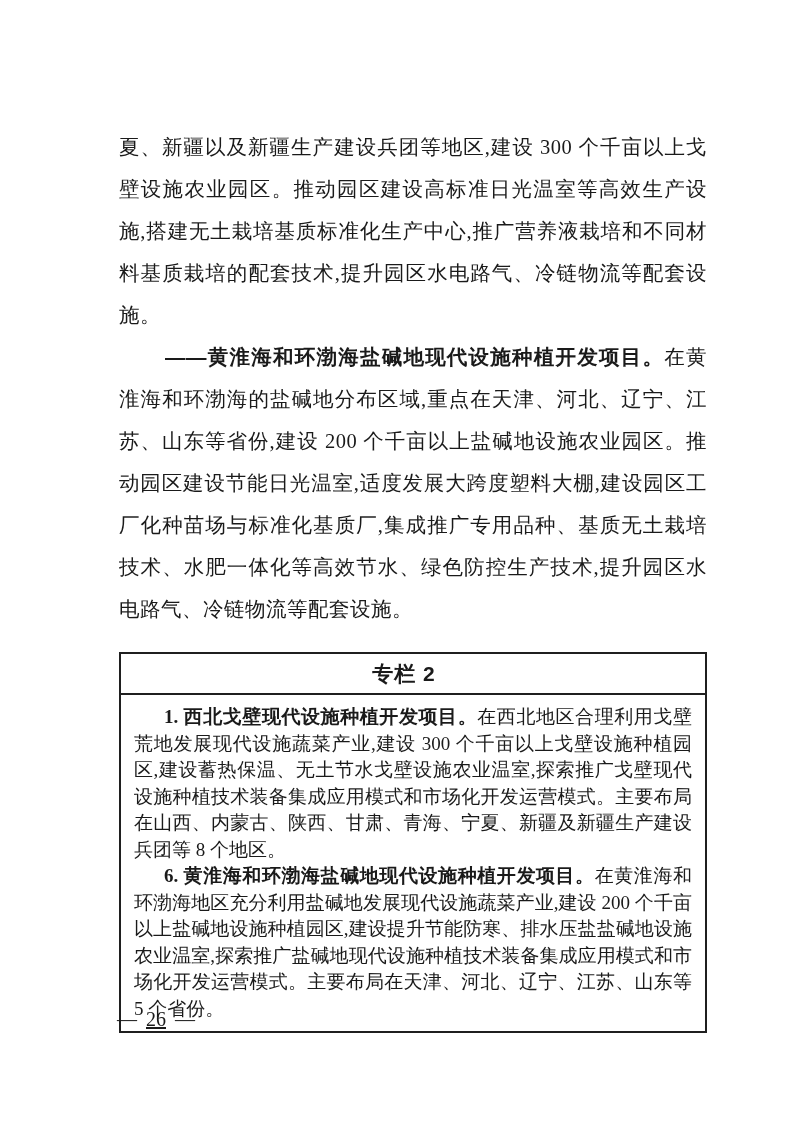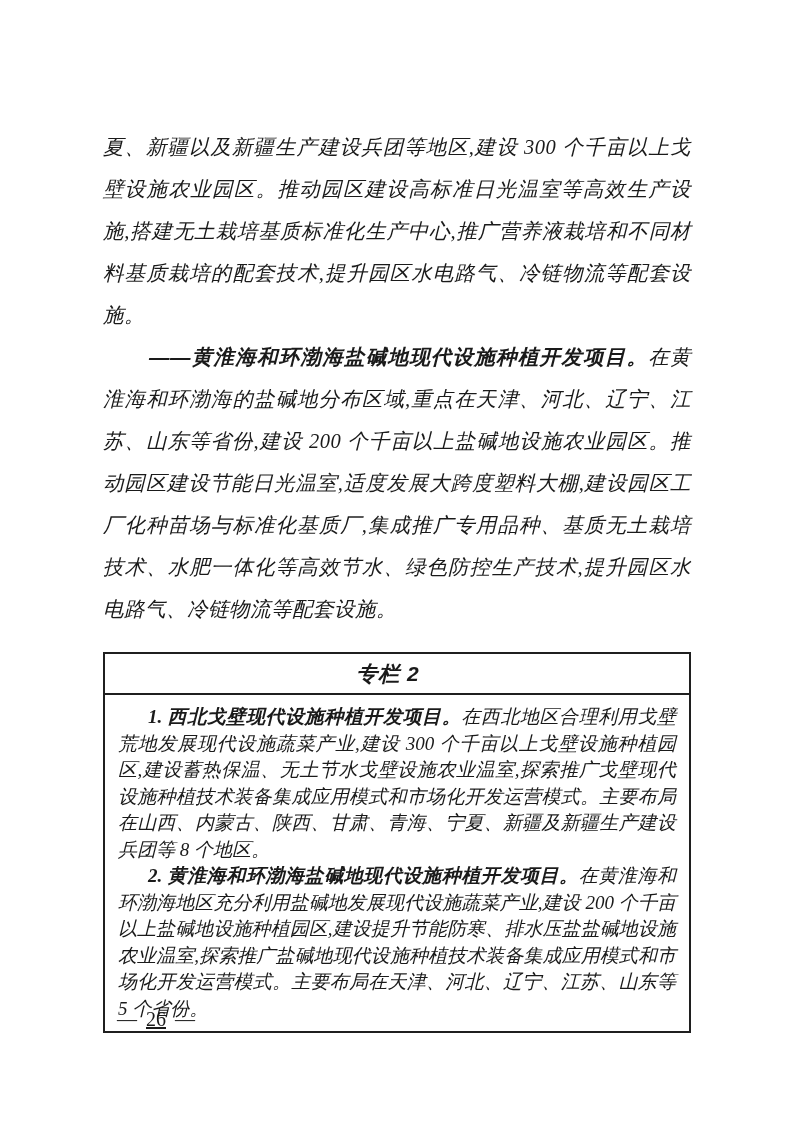--- a/index.html
+++ b/index.html
@@ -11,24 +11,23 @@
     position: relative;
     width: 794px;
     height: 1123px;
     background: #ffffff;
     overflow: hidden;
     font-family: "Liberation Serif", "DejaVu Serif", serif;
     color: #1a1a1a;
   }
   .content {
     position: absolute;
-    left: 103px;
+    left: 119px;
     top: 126px;
     width: 588px;
-    font-style: italic;
   }
   .main-p {
     margin: 0;
     font-size: 20.5px;
     line-height: 42px;
     text-align: justify;
     text-justify: inter-character;
     letter-spacing: 0.5px;
   }
   .main-p.indented {
@@ -102,21 +101,21 @@
     <p class="main-p indented"><span class="lead-bold">——黄淮海和环渤海盐碱地现代设施种植开发项目。</span><span>在黄淮海和环渤海的盐碱地分布区域,重点在天津、河北、辽宁、江苏、山东等省份,建设 200 个千亩以上盐碱地设施农业园区。推动园区建设节能日光温室,适度发展大跨度塑料大棚,建设园区工厂化种苗场与标准化基质厂,集成推广专用品种、基质无土栽培技术、水肥一体化等高效节水、绿色防控生产技术,提升园区水电路气、冷链物流等配套设施。</span></p>
 
     <div class="column-box">
       <div class="box-header">
         <span class="box-label">专栏 2</span>
       </div>
       <div class="box-body">
 
         <p class="box-p"><span class="box-lead">1. 西北戈壁现代设施种植开发项目。</span><span>在西北地区合理利用戈壁荒地发展现代设施蔬菜产业,建设 300 个千亩以上戈壁设施种植园区,建设蓄热保温、无土节水戈壁设施农业温室,探索推广戈壁现代设施种植技术装备集成应用模式和市场化开发运营模式。主要布局在山西、内蒙古、陕西、甘肃、青海、宁夏、新疆及新疆生产建设兵团等 8 个地区。</span></p>
 
-        <p class="box-p"><span class="box-lead">2. 黄淮海和环渤海盐碱地现代设施种植开发项目。</span><span>在黄淮海和环渤海地区充分利用盐碱地发展现代设施蔬菜产业,建设 200 个千亩以上盐碱地设施种植园区,建设提升节能防寒、排水压盐盐碱地设施农业温室,探索推广盐碱地现代设施种植技术装备集成应用模式和市场化开发运营模式。主要布局在天津、河北、辽宁、江苏、山东等 5 个省份。</span></p>
+        <p class="box-p"><span class="box-lead">6. 黄淮海和环渤海盐碱地现代设施种植开发项目。</span><span>在黄淮海和环渤海地区充分利用盐碱地发展现代设施蔬菜产业,建设 200 个千亩以上盐碱地设施种植园区,建设提升节能防寒、排水压盐盐碱地设施农业温室,探索推广盐碱地现代设施种植技术装备集成应用模式和市场化开发运营模式。主要布局在天津、河北、辽宁、江苏、山东等 5 个省份。</span></p>
 
       </div>
     </div>
 
   </div>
 
   <div class="page-number">
     <span class="dash">—</span>
     <span class="num">26</span>
     <span class="dash">—</span>

